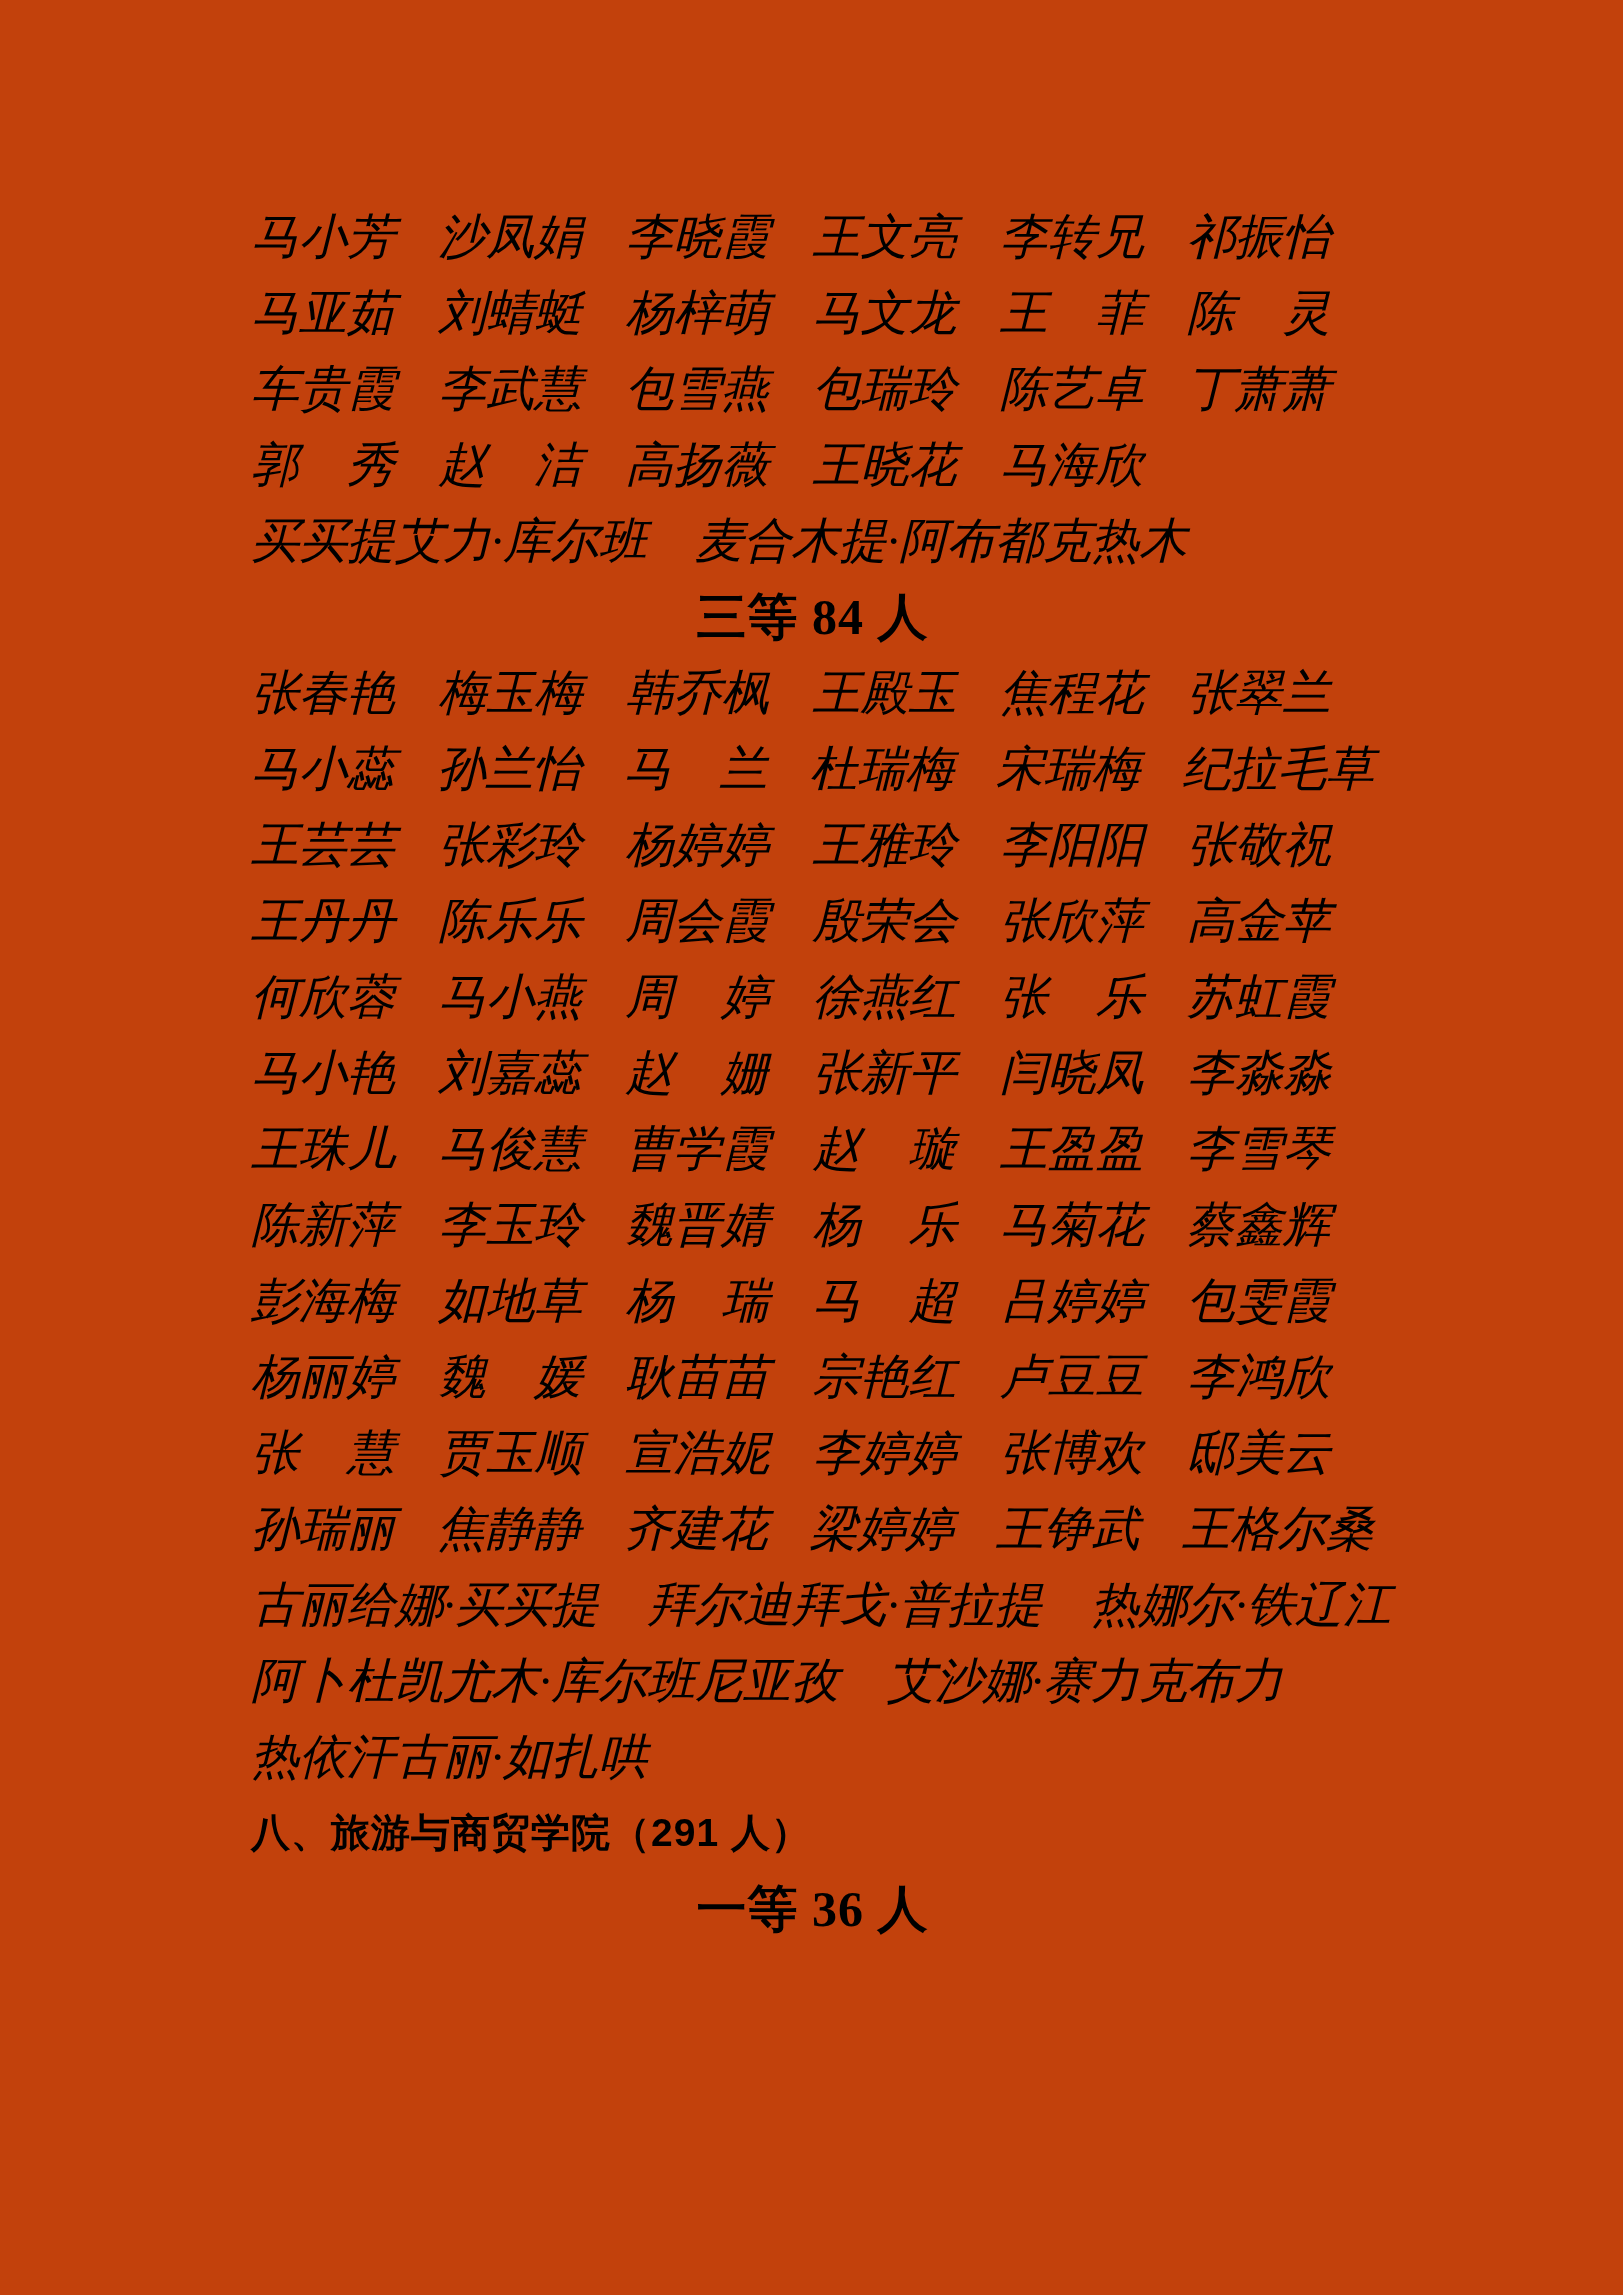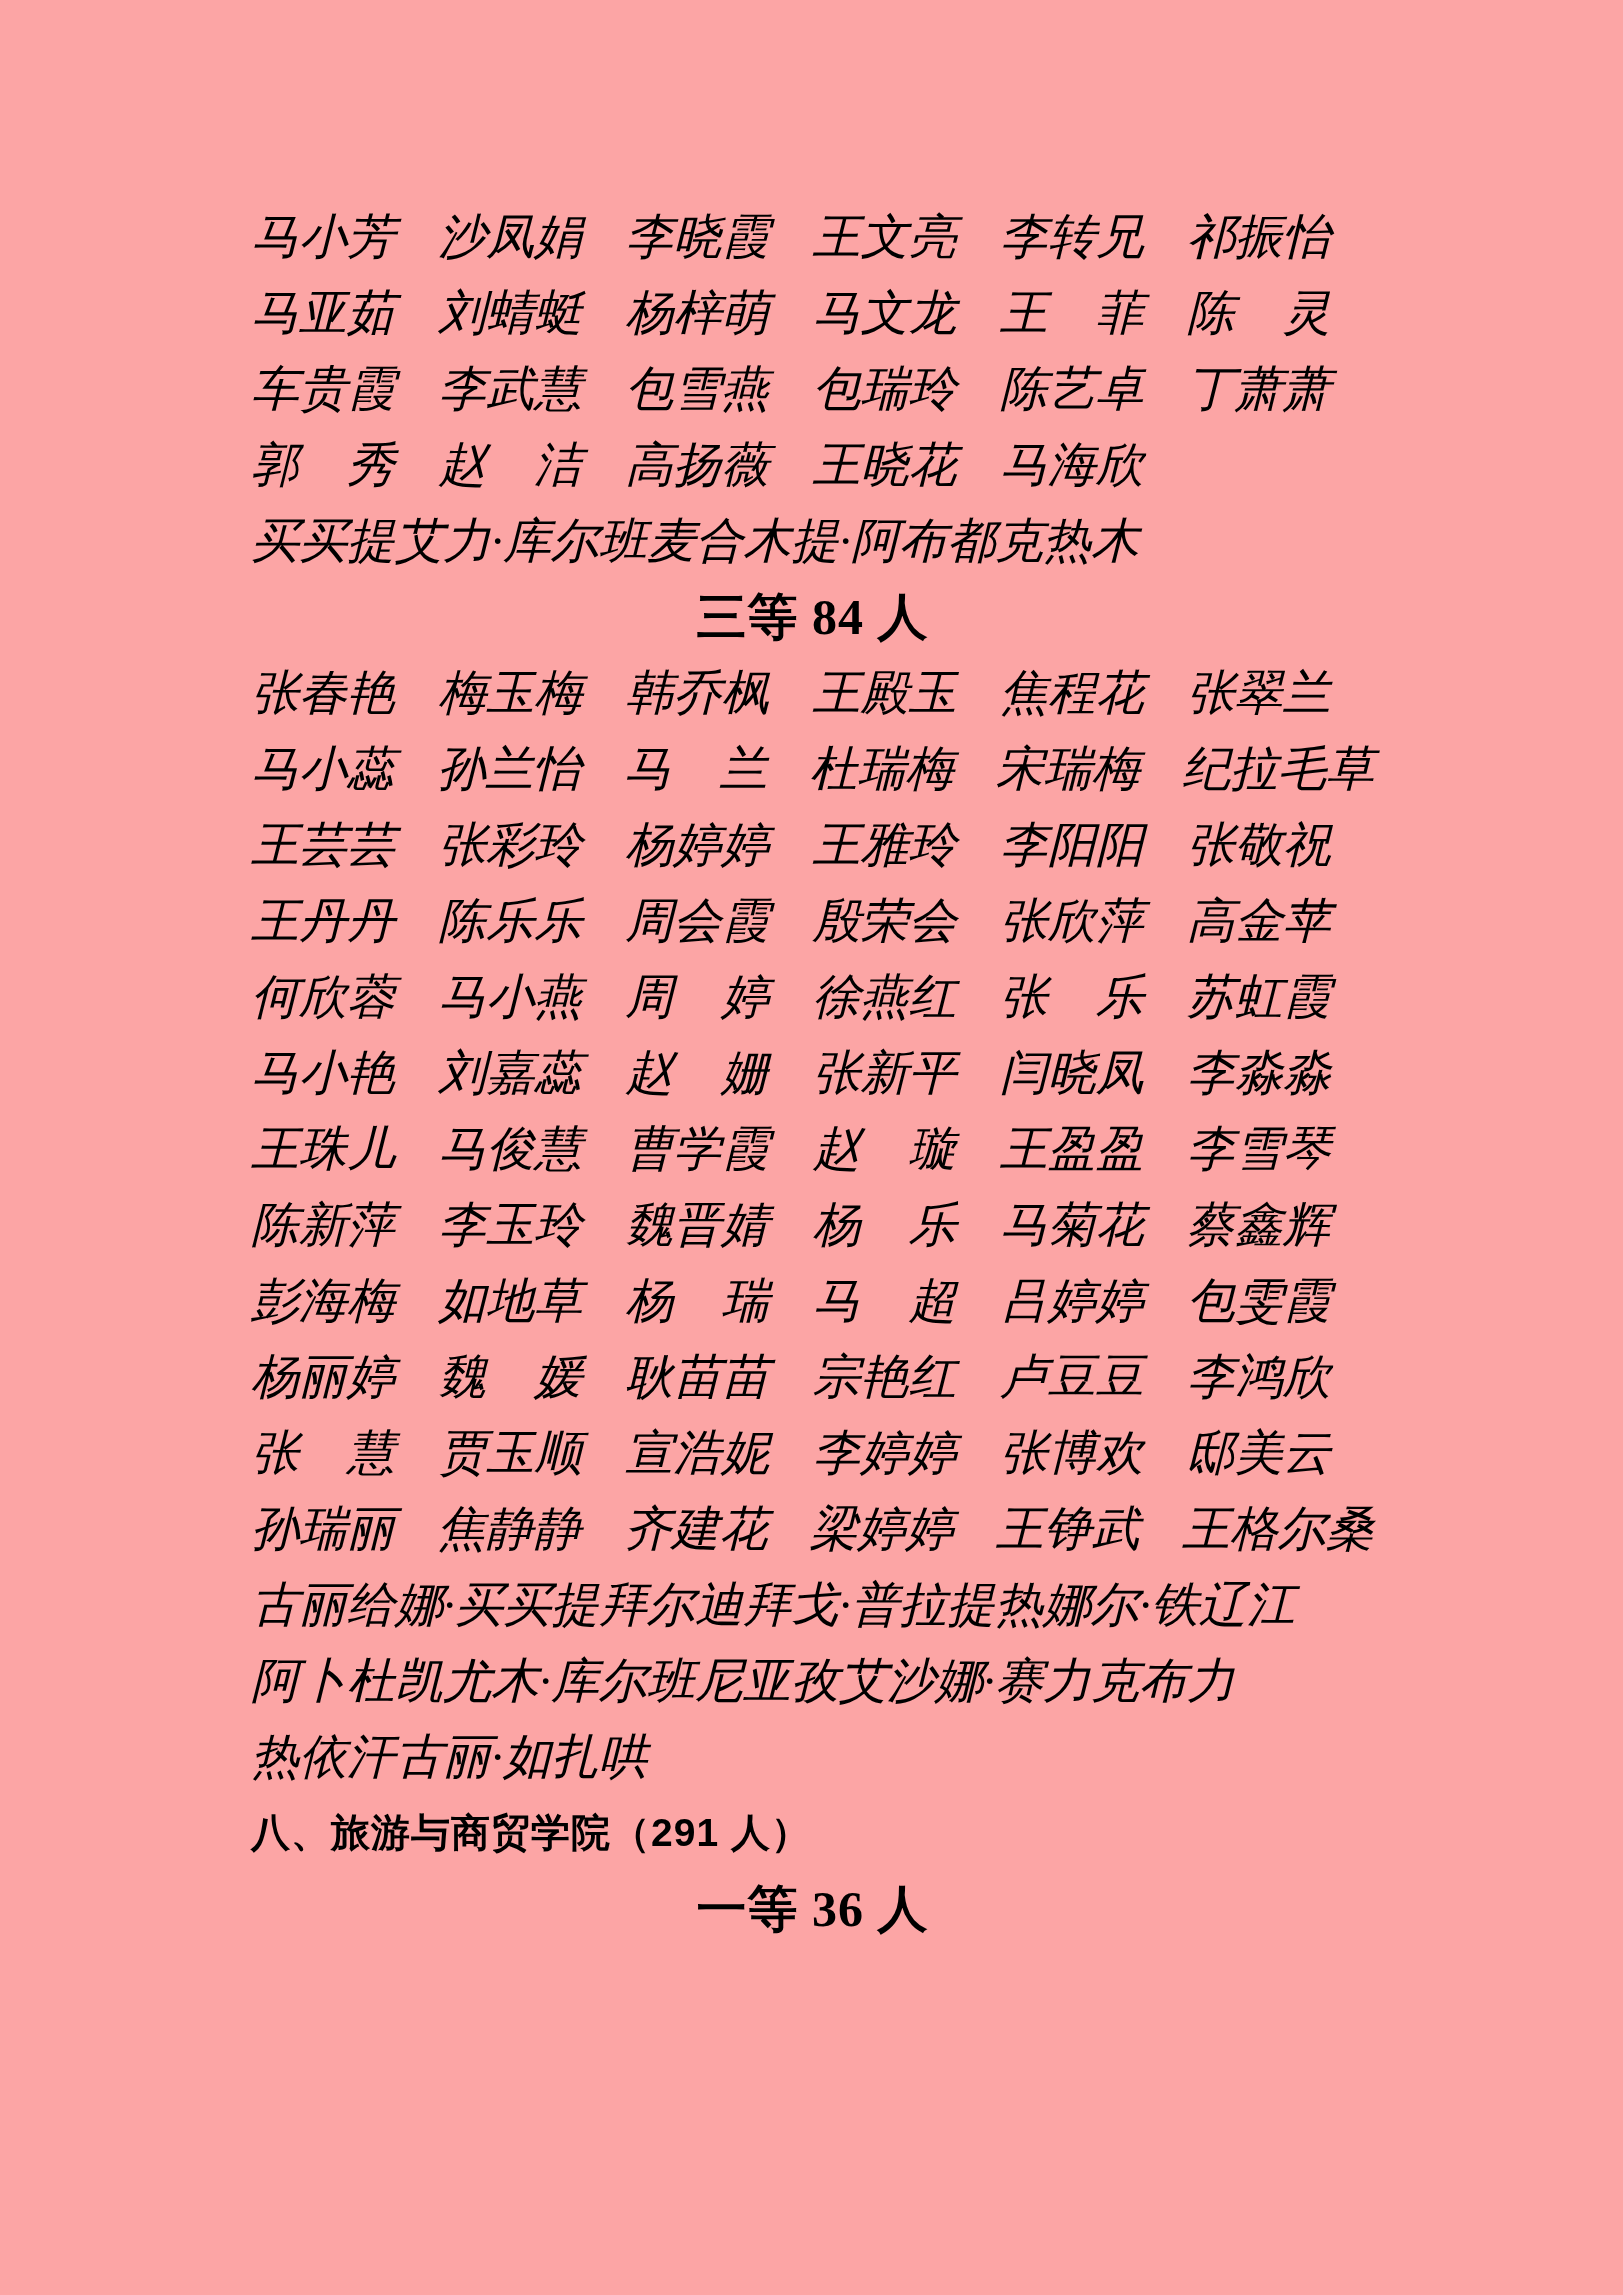--- a/index.html
+++ b/index.html
@@ -1,37 +1,38 @@
 <!DOCTYPE html>
 <html style="font-size:8.2px"><head>
 <meta charset="utf-8">
 <style>
   html,body{margin:0;padding:0;background:#808080;}
   .page{
     position:relative;
     width:1623px;height:2295px;
     margin:0 auto;
-    background:#fca5a5;
+    background:#c2410c;
     color:#000000;
     font-family:"Liberation Serif","DejaVu Serif",serif;
     overflow:hidden;
   }
   .content{
     position:absolute;
     top:199px;left:251px;width:1123px;
   }
   .line{height:76px;}
   .row-grid{
     display:grid;
     grid-template-columns:repeat(6,1fr);
     align-items:center;
     width:100%;
   }
   .row-flow{
     display:flex;
+    gap:48px;
     align-items:center;
     text-align:right;
   }
   .name{
     font-size:48px;
     font-style:italic;
     white-space:pre;
     line-height:1;
   }
   .heading-center{

